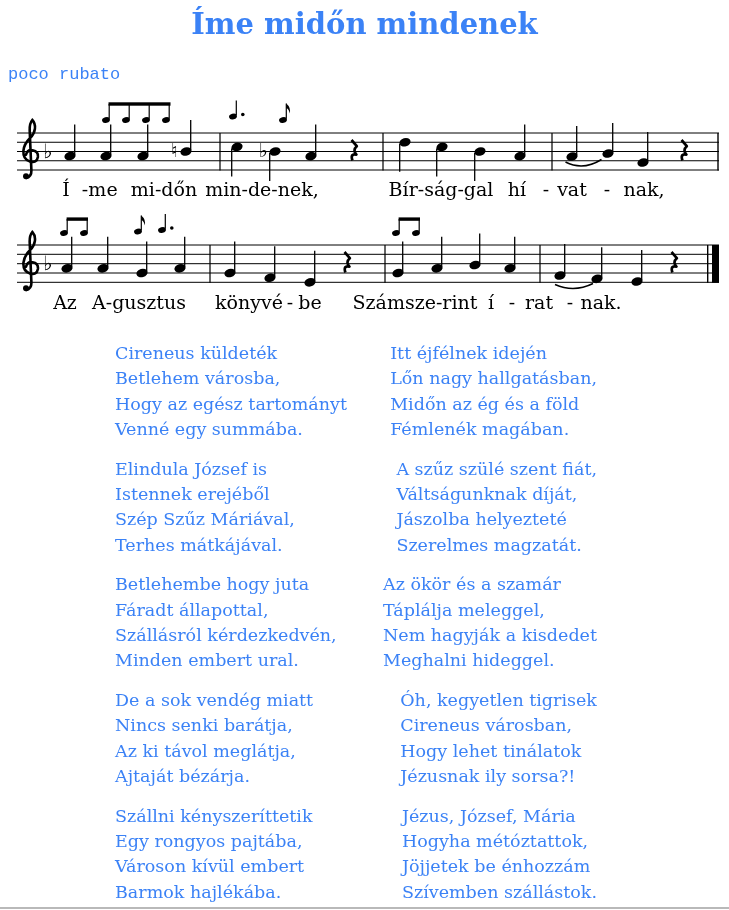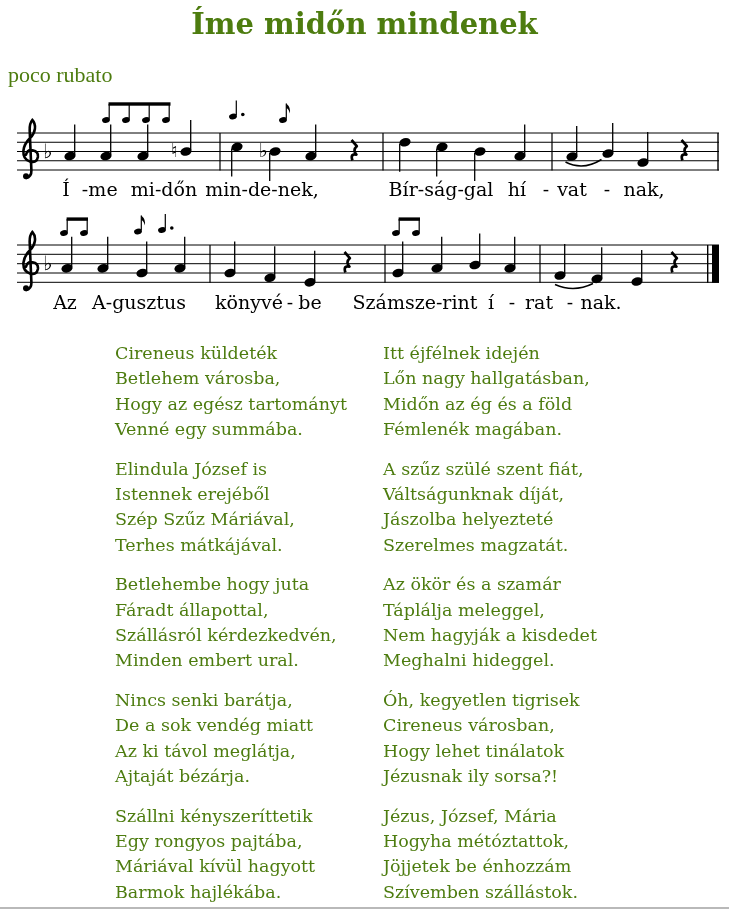--- a/index.html
+++ b/index.html
@@ -1,26 +1,26 @@
 <!DOCTYPE html>
 <html><head>
 <meta charset="utf-8">
 <style>
   html,body{margin:0;padding:0;background:#fff;}
   .page{position:relative;width:729px;height:910px;background:#fff;overflow:hidden;
-        font-family:"DejaVu Serif",serif;color:#4d7c0f;}
+        font-family:"DejaVu Serif",serif;color:#3b82f6;}
   .title{position:absolute;top:5px;left:0;width:729px;text-align:center;
          font-family:"DejaVu Serif",serif;font-weight:bold;font-size:29px;line-height:38px;}
   .tempo{position:absolute;top:65px;left:8px;
-         font-family:Liberation Serif, serif;font-size:22px;line-height:20px;}
+         font-family:Liberation Mono, monospace;font-size:17px;line-height:20px;}
   svg.score{position:absolute;top:0;left:0;}
   .score text{font-family:"DejaVu Serif",serif;fill:#000;}
   .score text.acc{font-family:"DejaVu Sans",sans-serif;}
   .verses{position:absolute;top:341px;left:115px;}
-  .stanza{display:flex;margin-bottom:14px;}
+  .stanza{display:flex;margin-bottom:14px;justify-content:space-between;}
   .col-left{width:268px;}
   .vline{font-size:17.5px;line-height:25.4px;white-space:nowrap;}
   .bottom-edge{position:absolute;left:0;top:907px;width:729px;height:2px;background:#b9b9b9;}
 </style>
 </head>
 <body>
 
 <div class="page">
 
   <div class="title">Íme midőn mindenek</div>
@@ -309,37 +309,37 @@
       </div>
       <div class="col-right">
         <div class="vline">Az ökör és a szamár</div>
         <div class="vline">Táplálja meleggel,</div>
         <div class="vline">Nem hagyják a kisdedet</div>
         <div class="vline">Meghalni hideggel.</div>
       </div>
     </div>
     <div class="stanza">
       <div class="col-left">
+        <div class="vline">De a sok vendég miatt</div>
         <div class="vline">Nincs senki barátja,</div>
-        <div class="vline">De a sok vendég miatt</div>
         <div class="vline">Az ki távol meglátja,</div>
         <div class="vline">Ajtaját bézárja.</div>
       </div>
       <div class="col-right">
         <div class="vline">Óh, kegyetlen tigrisek</div>
         <div class="vline">Cireneus városban,</div>
         <div class="vline">Hogy lehet tinálatok</div>
         <div class="vline">Jézusnak ily sorsa?!</div>
       </div>
     </div>
     <div class="stanza">
       <div class="col-left">
         <div class="vline">Szállni kényszeríttetik</div>
         <div class="vline">Egy rongyos pajtába,</div>
-        <div class="vline">Máriával kívül hagyott</div>
+        <div class="vline">Városon kívül embert</div>
         <div class="vline">Barmok hajlékába.</div>
       </div>
       <div class="col-right">
         <div class="vline">Jézus, József, Mária</div>
         <div class="vline">Hogyha métóztattok,</div>
         <div class="vline">Jöjjetek be énhozzám</div>
         <div class="vline">Szívemben szállástok.</div>
       </div>
     </div>
   </div>

